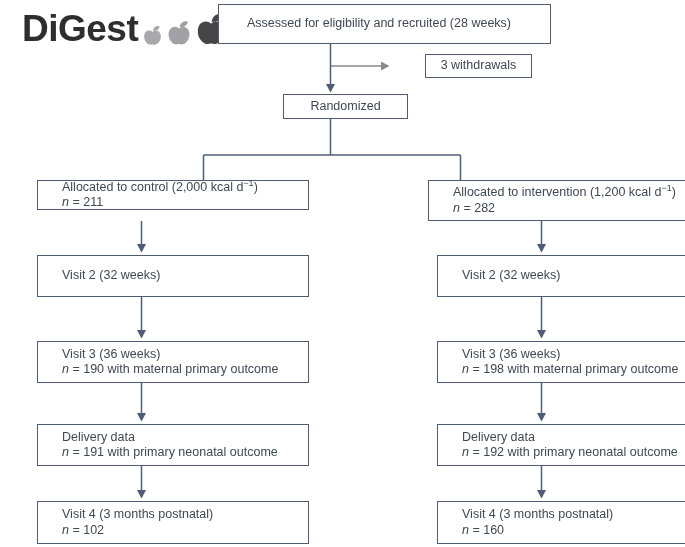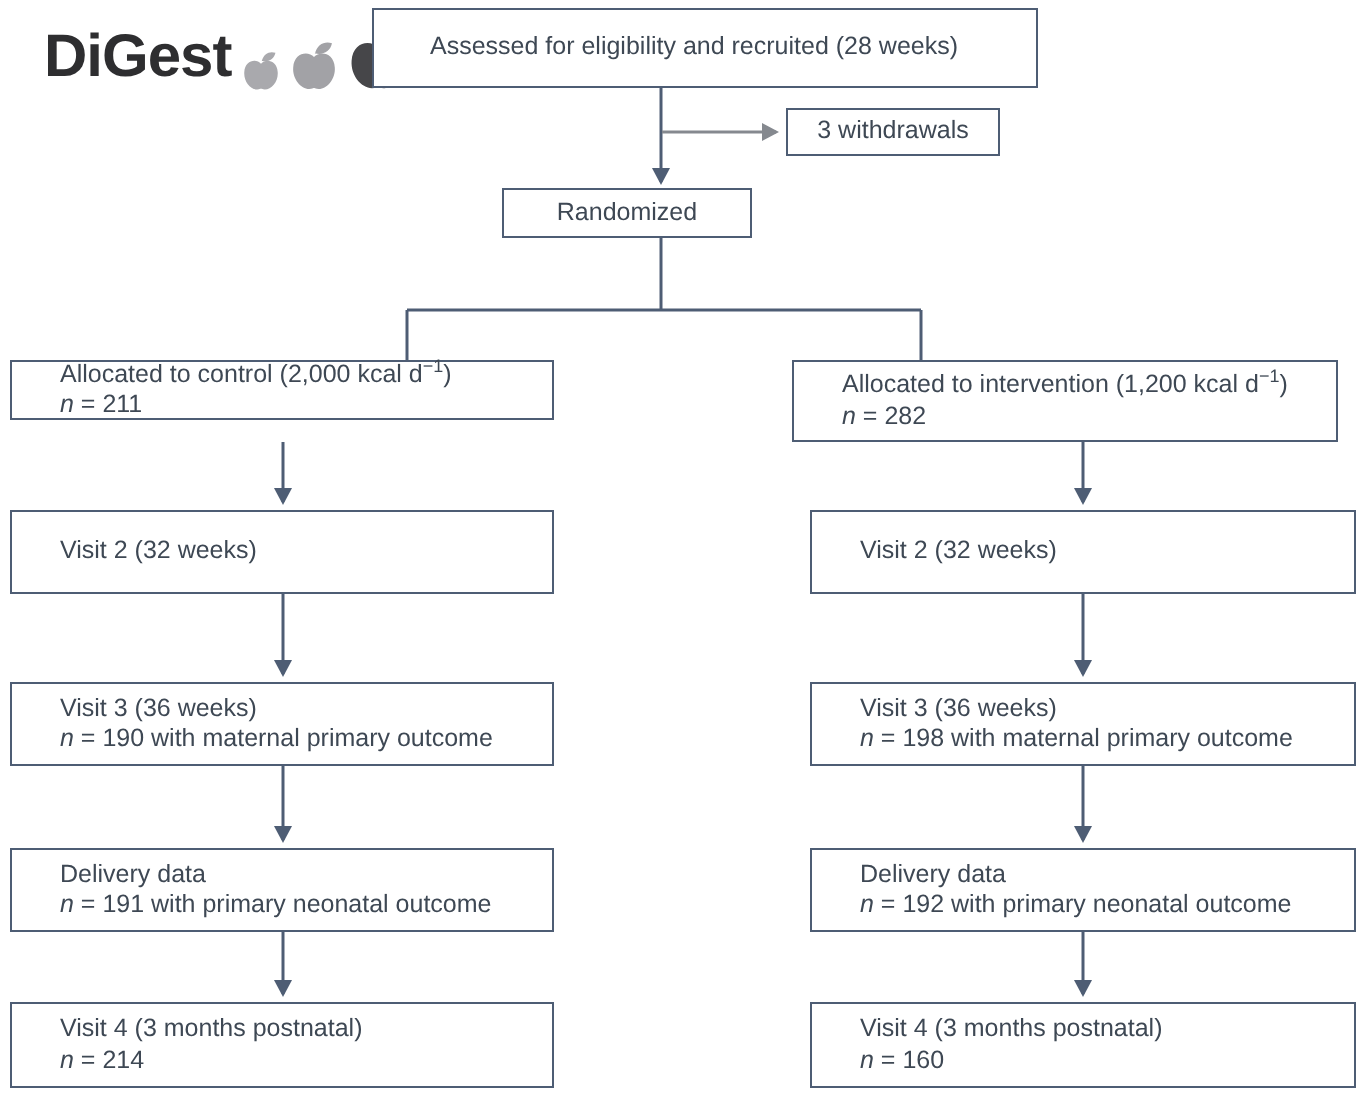--- a/index.html
+++ b/index.html
@@ -17,35 +17,36 @@
     box-sizing:border-box;
     border:1.5px solid #4e5d74;
     background:#ffffff;
     display:flex;
     flex-direction:column;
     justify-content:center;
     font-size:12.5px;
     line-height:15.5px;
     padding-left:24px;
     padding-right:6px;
+    margin-left:32px;
   }
   .fbox.center{
     align-items:center;
     padding-left:4px;padding-right:4px;
     text-align:center;
   }
   .fbox sup{font-size:9px;line-height:0;vertical-align:super;}
   .fbox i{font-style:italic;}
   #logo{
     position:absolute;left:22px;top:8px;
     display:flex;align-items:flex-end;gap:5px;
     height:38px;
   }
   #logo .wordmark{
-    font-size:30px;
+    font-size:37px;
     font-weight:600;
     letter-spacing:-0.5px;
     color:#2e2e30;
     line-height:34px;
   }
   .apple{display:block;}
 </style>
 </head>
 <body>
 
@@ -125,21 +126,21 @@
     <div><i>n</i><span> = 190 with maternal primary outcome</span></div>
   </div>
 
   <div class="fbox" style="left:5px;top:424px;width:272px;height:42px;">
     <div>Delivery data</div>
     <div><i>n</i><span> = 191 with primary neonatal outcome</span></div>
   </div>
 
   <div class="fbox" style="left:5px;top:501px;width:272px;height:43px;">
     <div>Visit 4 (3 months postnatal)</div>
-    <div><i>n</i><span> = 214</span></div>
+    <div><i>n</i><span> = 102</span></div>
   </div>
 
   <div class="fbox" style="left:396px;top:180px;width:273px;height:41px;">
     <div><span>Allocated to intervention (1,200 kcal d</span><sup>−1</sup><span>)</span></div>
     <div><i>n</i><span> = 282</span></div>
   </div>
 
   <div class="fbox" style="left:405px;top:255px;width:273px;height:42px;">
     <div>Visit 2 (32 weeks)</div>
   </div>

